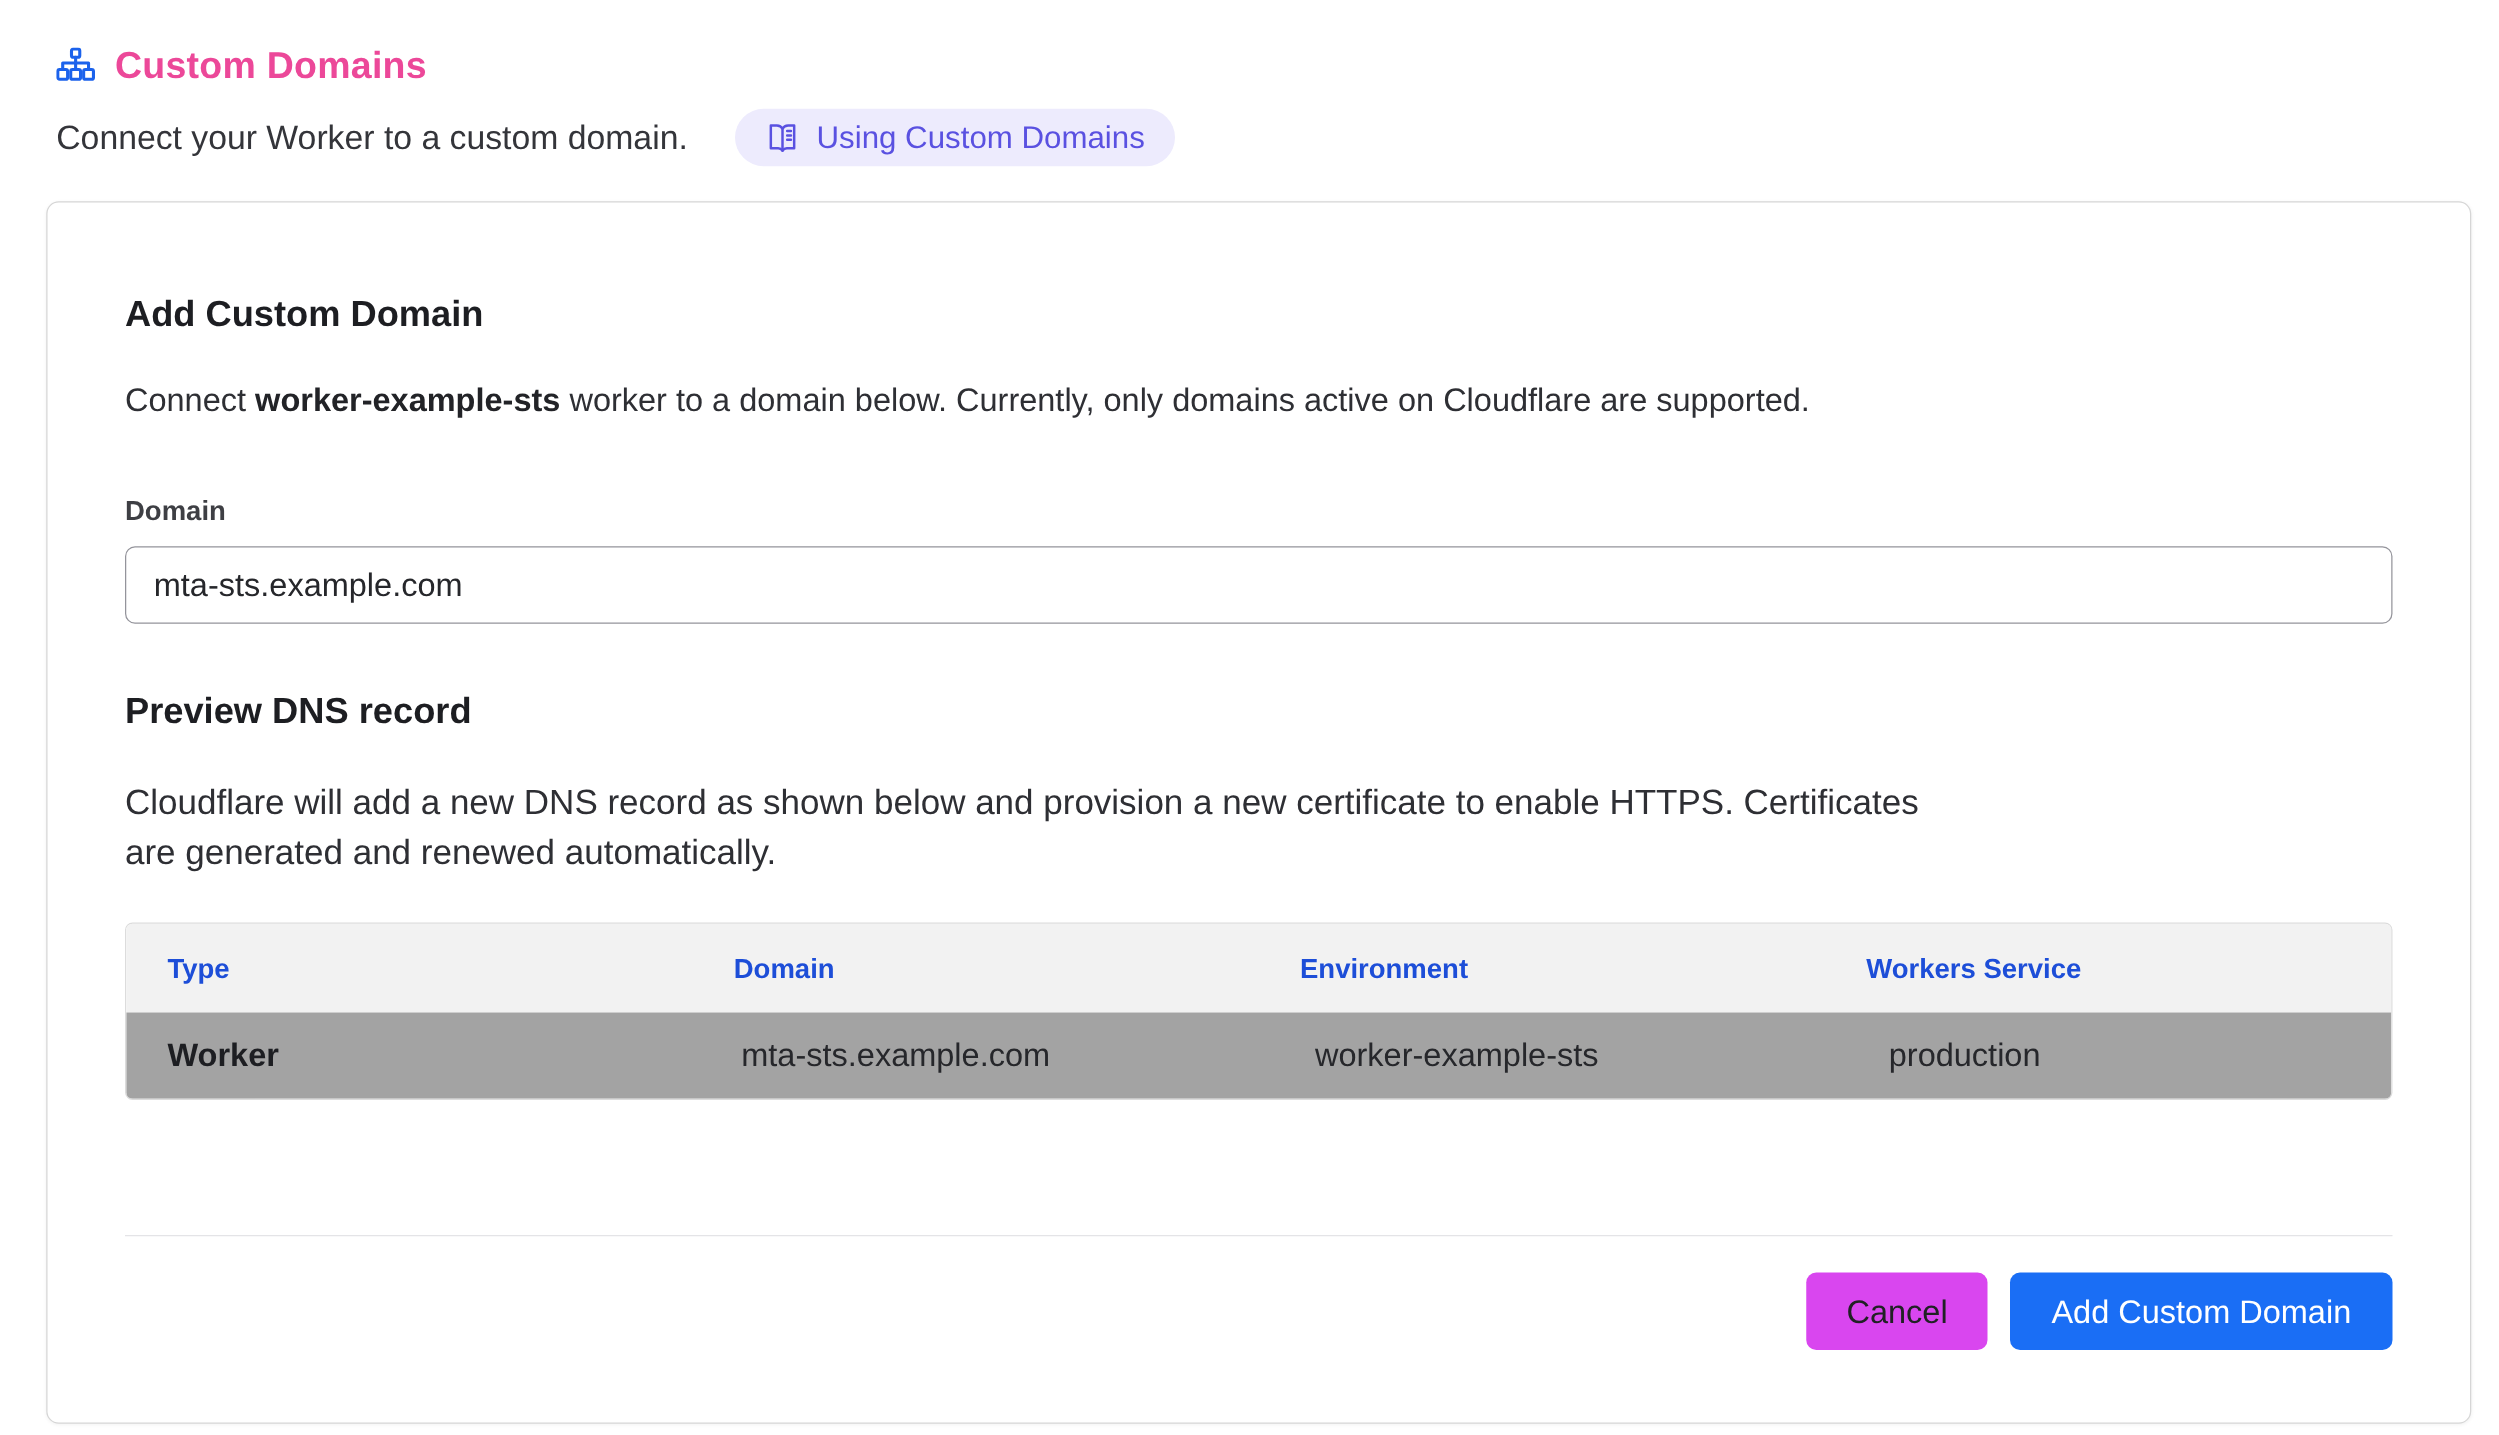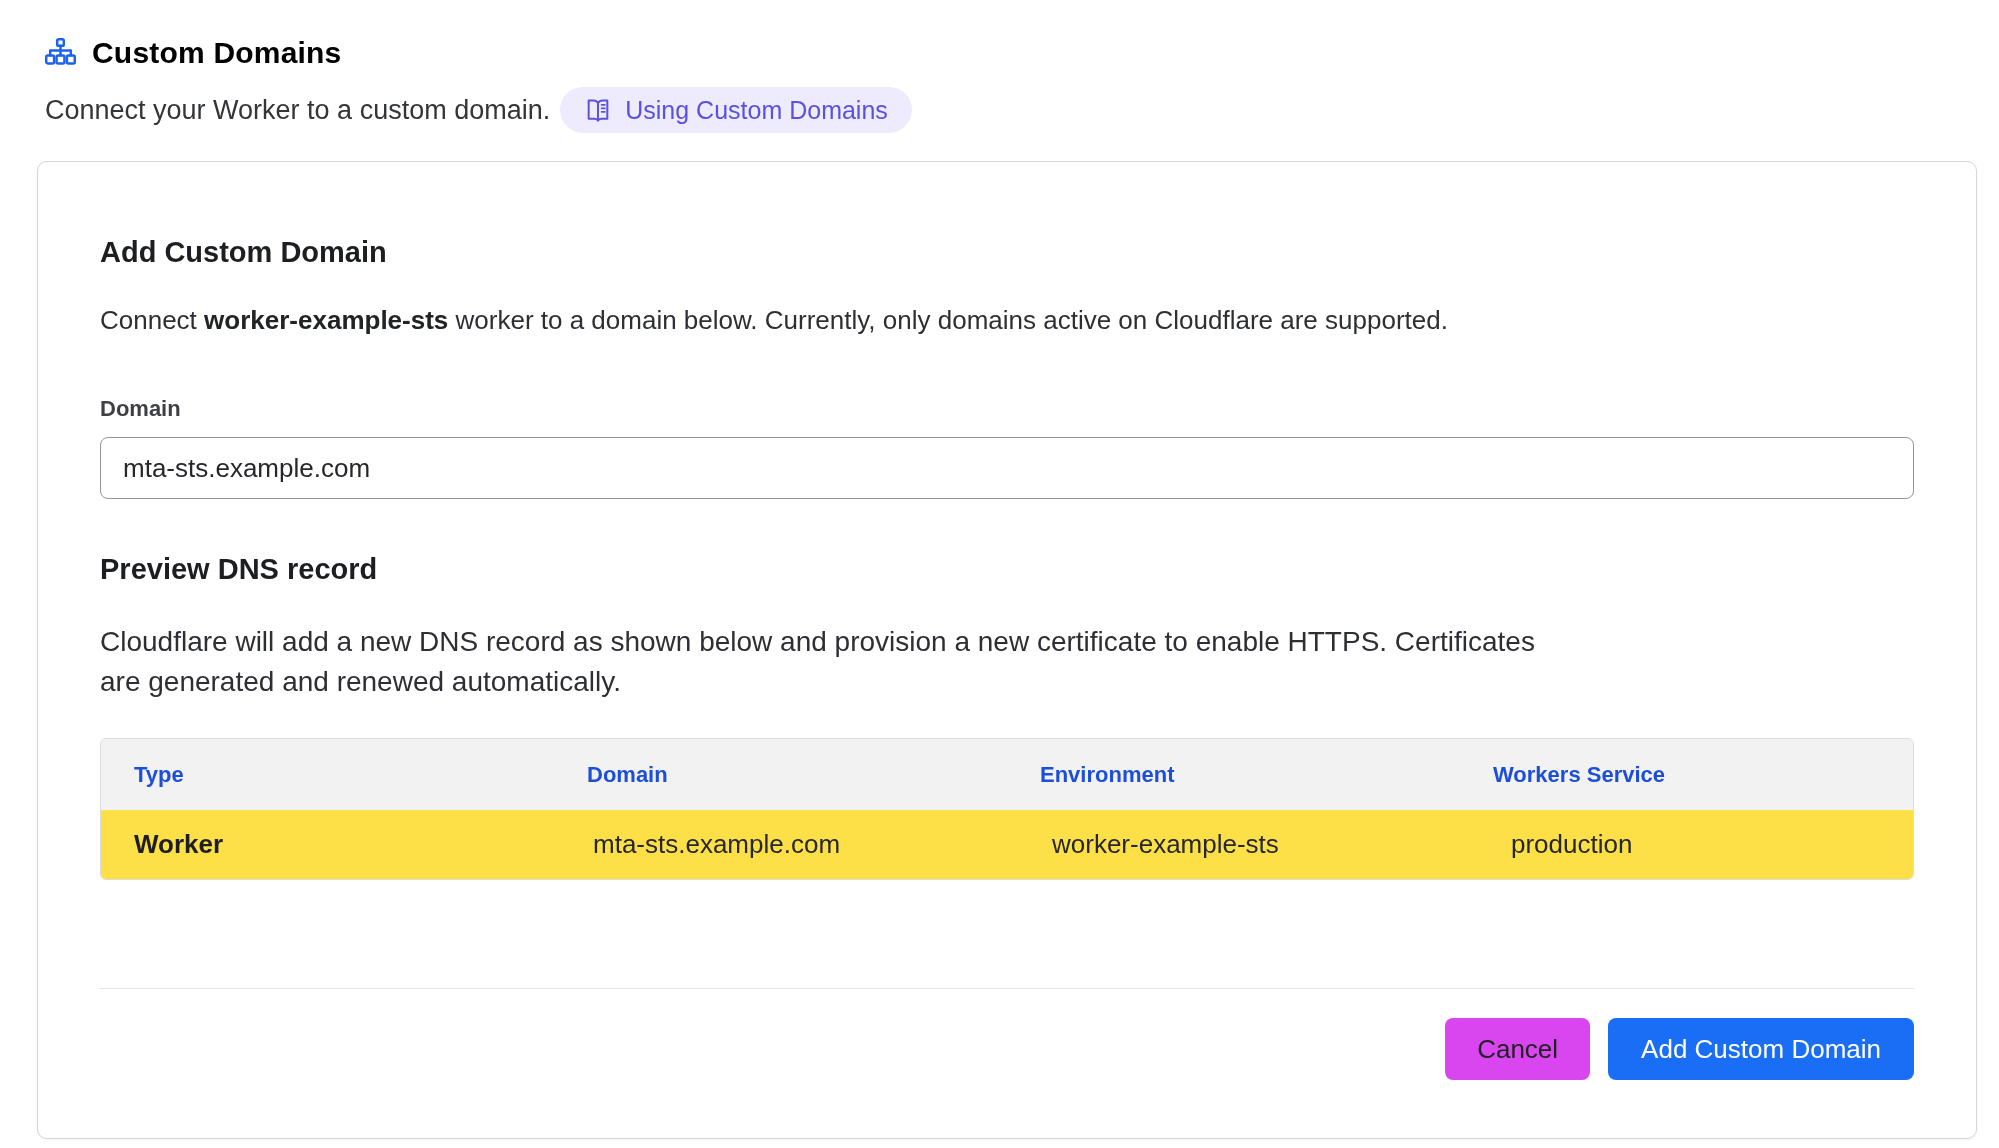--- a/index.html
+++ b/index.html
@@ -12,24 +12,24 @@
   }
   body { width: 1999px; min-height: 1148px; overflow: hidden; }
 
   
   .page-header { padding: 36px 0 0 45px; }
   .title-row { display: flex; align-items: center; gap: 16px; }
   .title-row h1 {
     margin: 0;
     font-size: 30px;
     font-weight: 700;
-    color: #000000;
+    color: #ec4899;
     letter-spacing: 0.2px;
   }
-  .subtitle-row { margin-top: 17px; display: flex; align-items: center; gap: 10px; }
+  .subtitle-row { margin-top: 17px; display: flex; align-items: center; gap: 38px; }
   .subtitle-row p { margin: 0; font-size: 27px; color: #34353a; }
   .docs-badge {
     display: inline-flex;
     align-items: center;
     gap: 13px;
     height: 46px;
     padding: 12px 24px;
     border-radius: 24px;
     background: #EDEBFD;
     color: #5A51E1;
@@ -95,21 +95,21 @@
     grid-template-columns: repeat(4, 1fr);
     align-items: center;
   }
   .t-head { background: #f2f2f2; height: 71px; }
   .t-head > div {
     padding-left: 33px;
     font-size: 22px;
     font-weight: 600;
     color: #1d4ed8;
   }
-  .t-row { background: #fde047; height: 69px; gap: 24px; }
+  .t-row { background: #a3a3a3; height: 69px; gap: 24px; }
   .t-row > div { padding-left: 33px; font-size: 26px; color: #26272b; }
   .t-row > .cell-type { font-weight: 700; color: #1d1e22; }
 
   
   .footer-divider {
     margin: 108px 0 0;
     border: none;
     border-top: 1px solid #e4e4e7;
     height: 0;
   }

